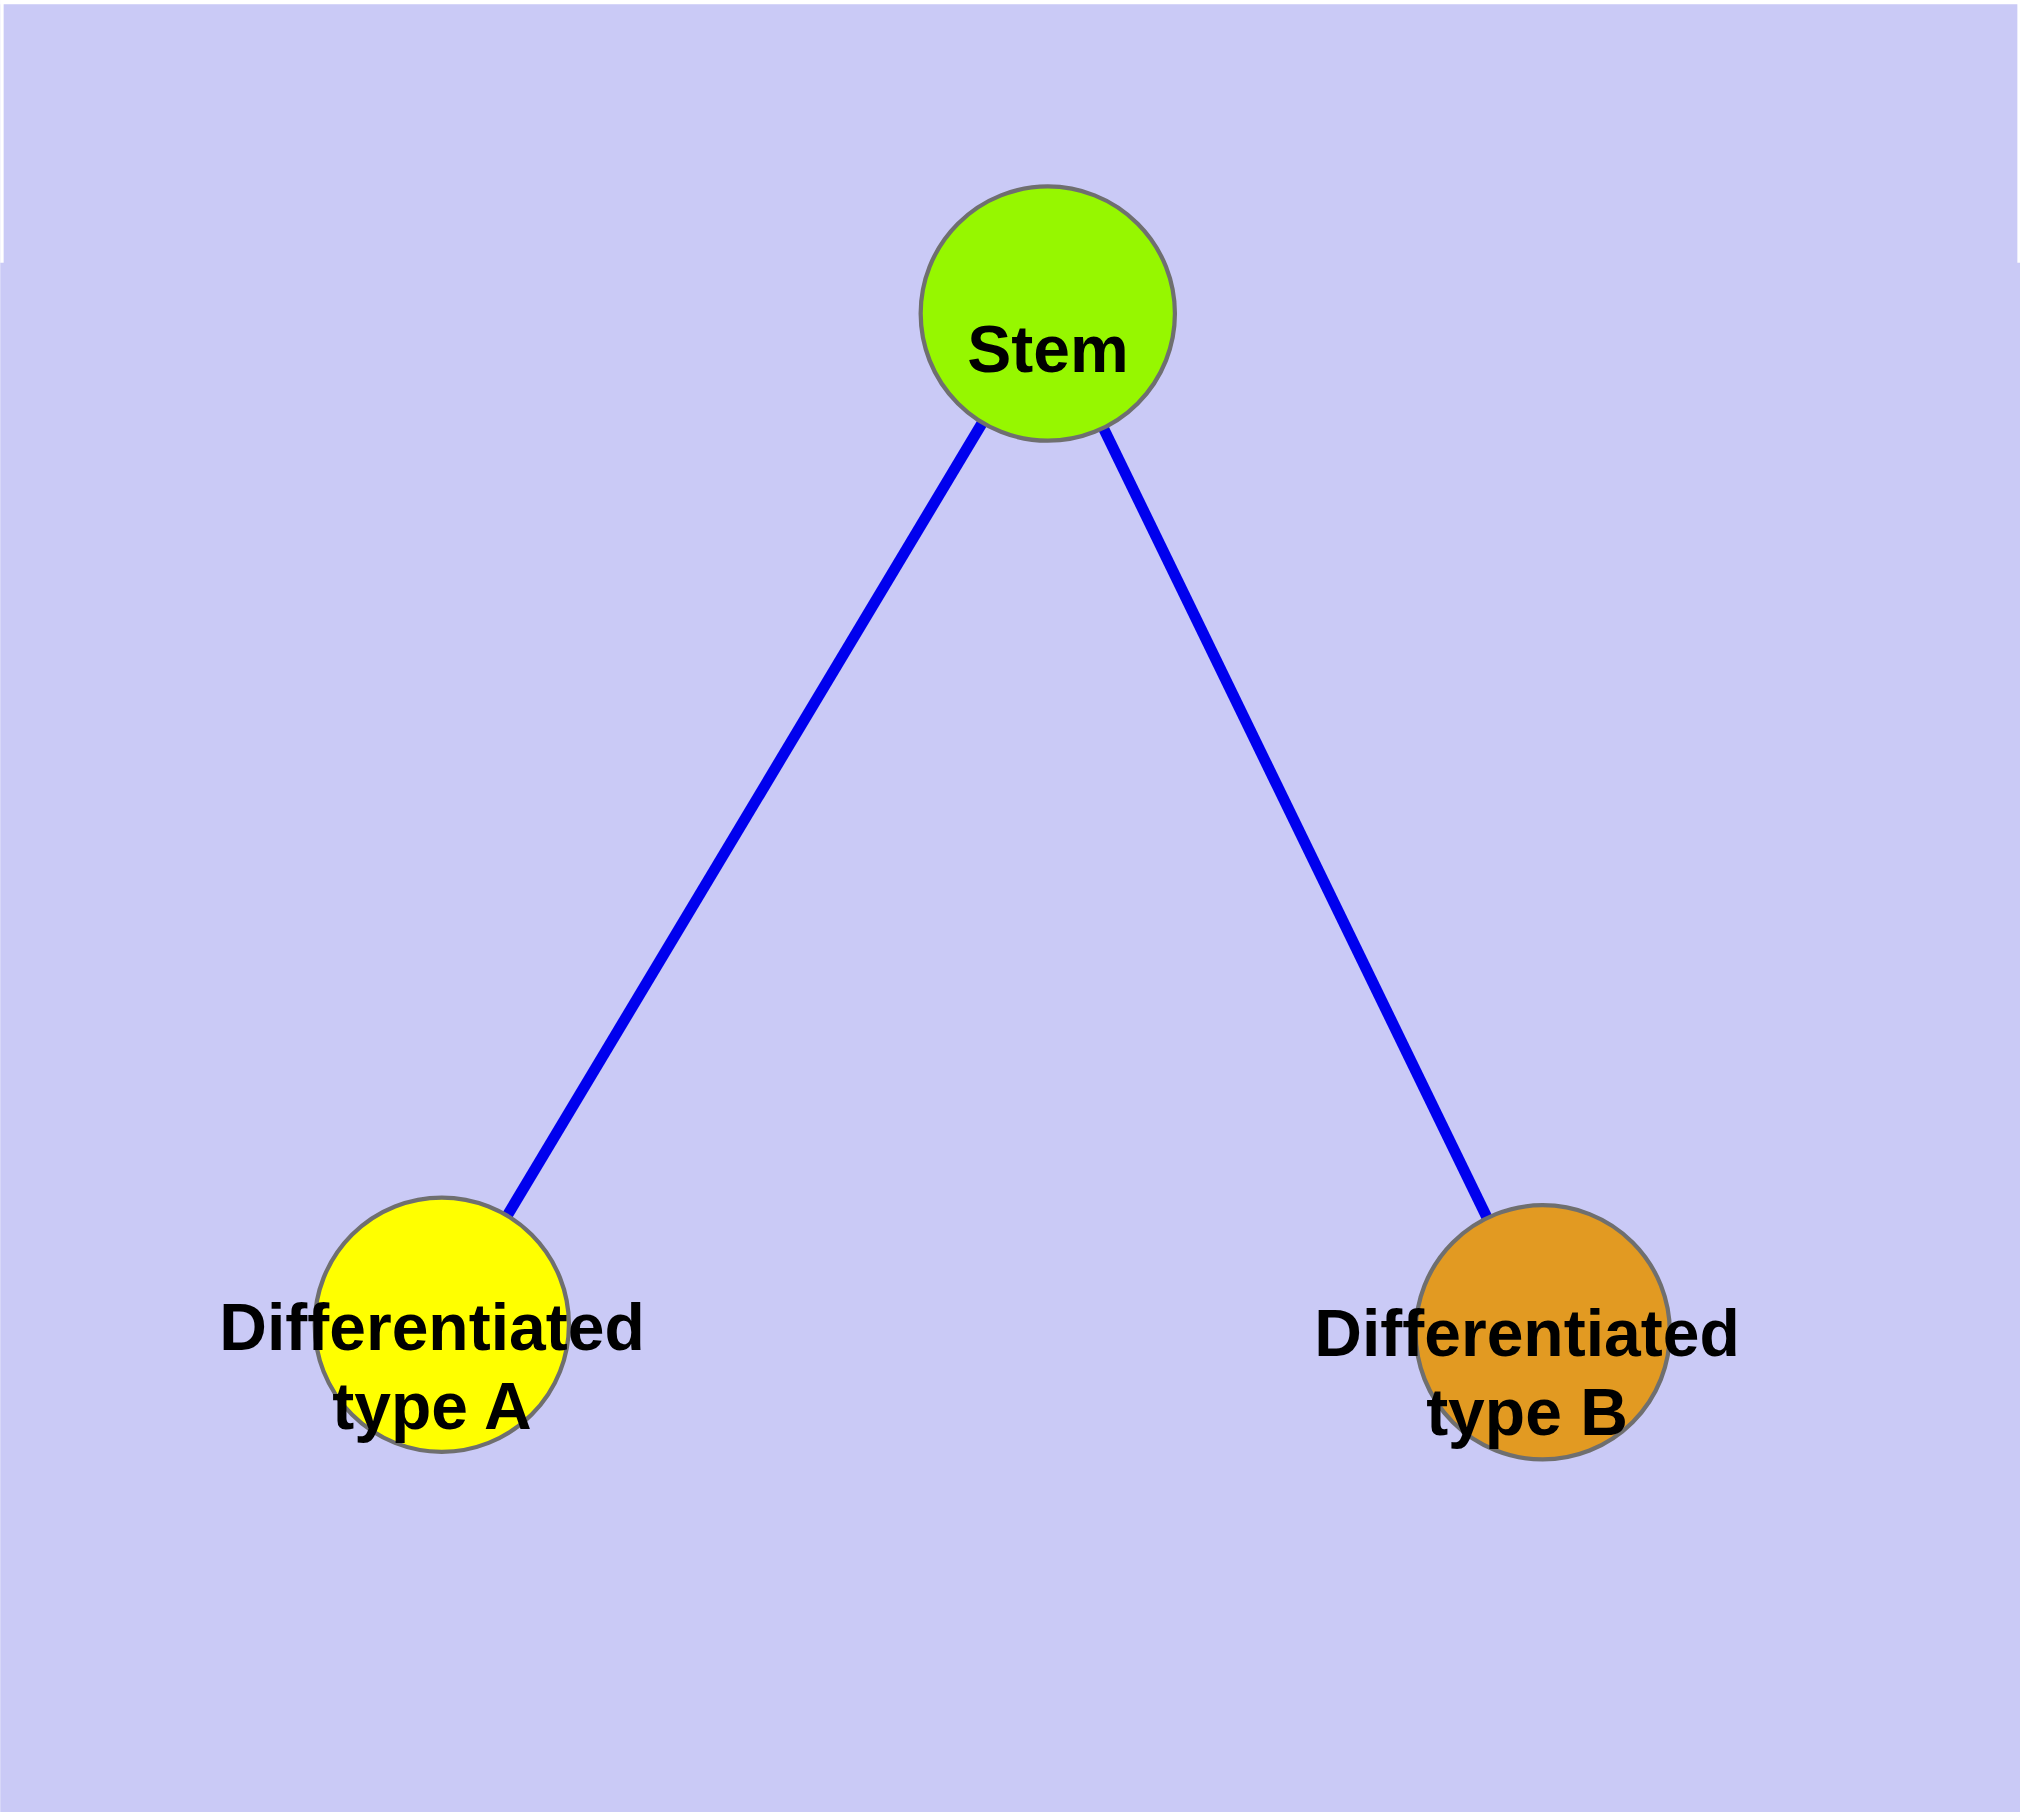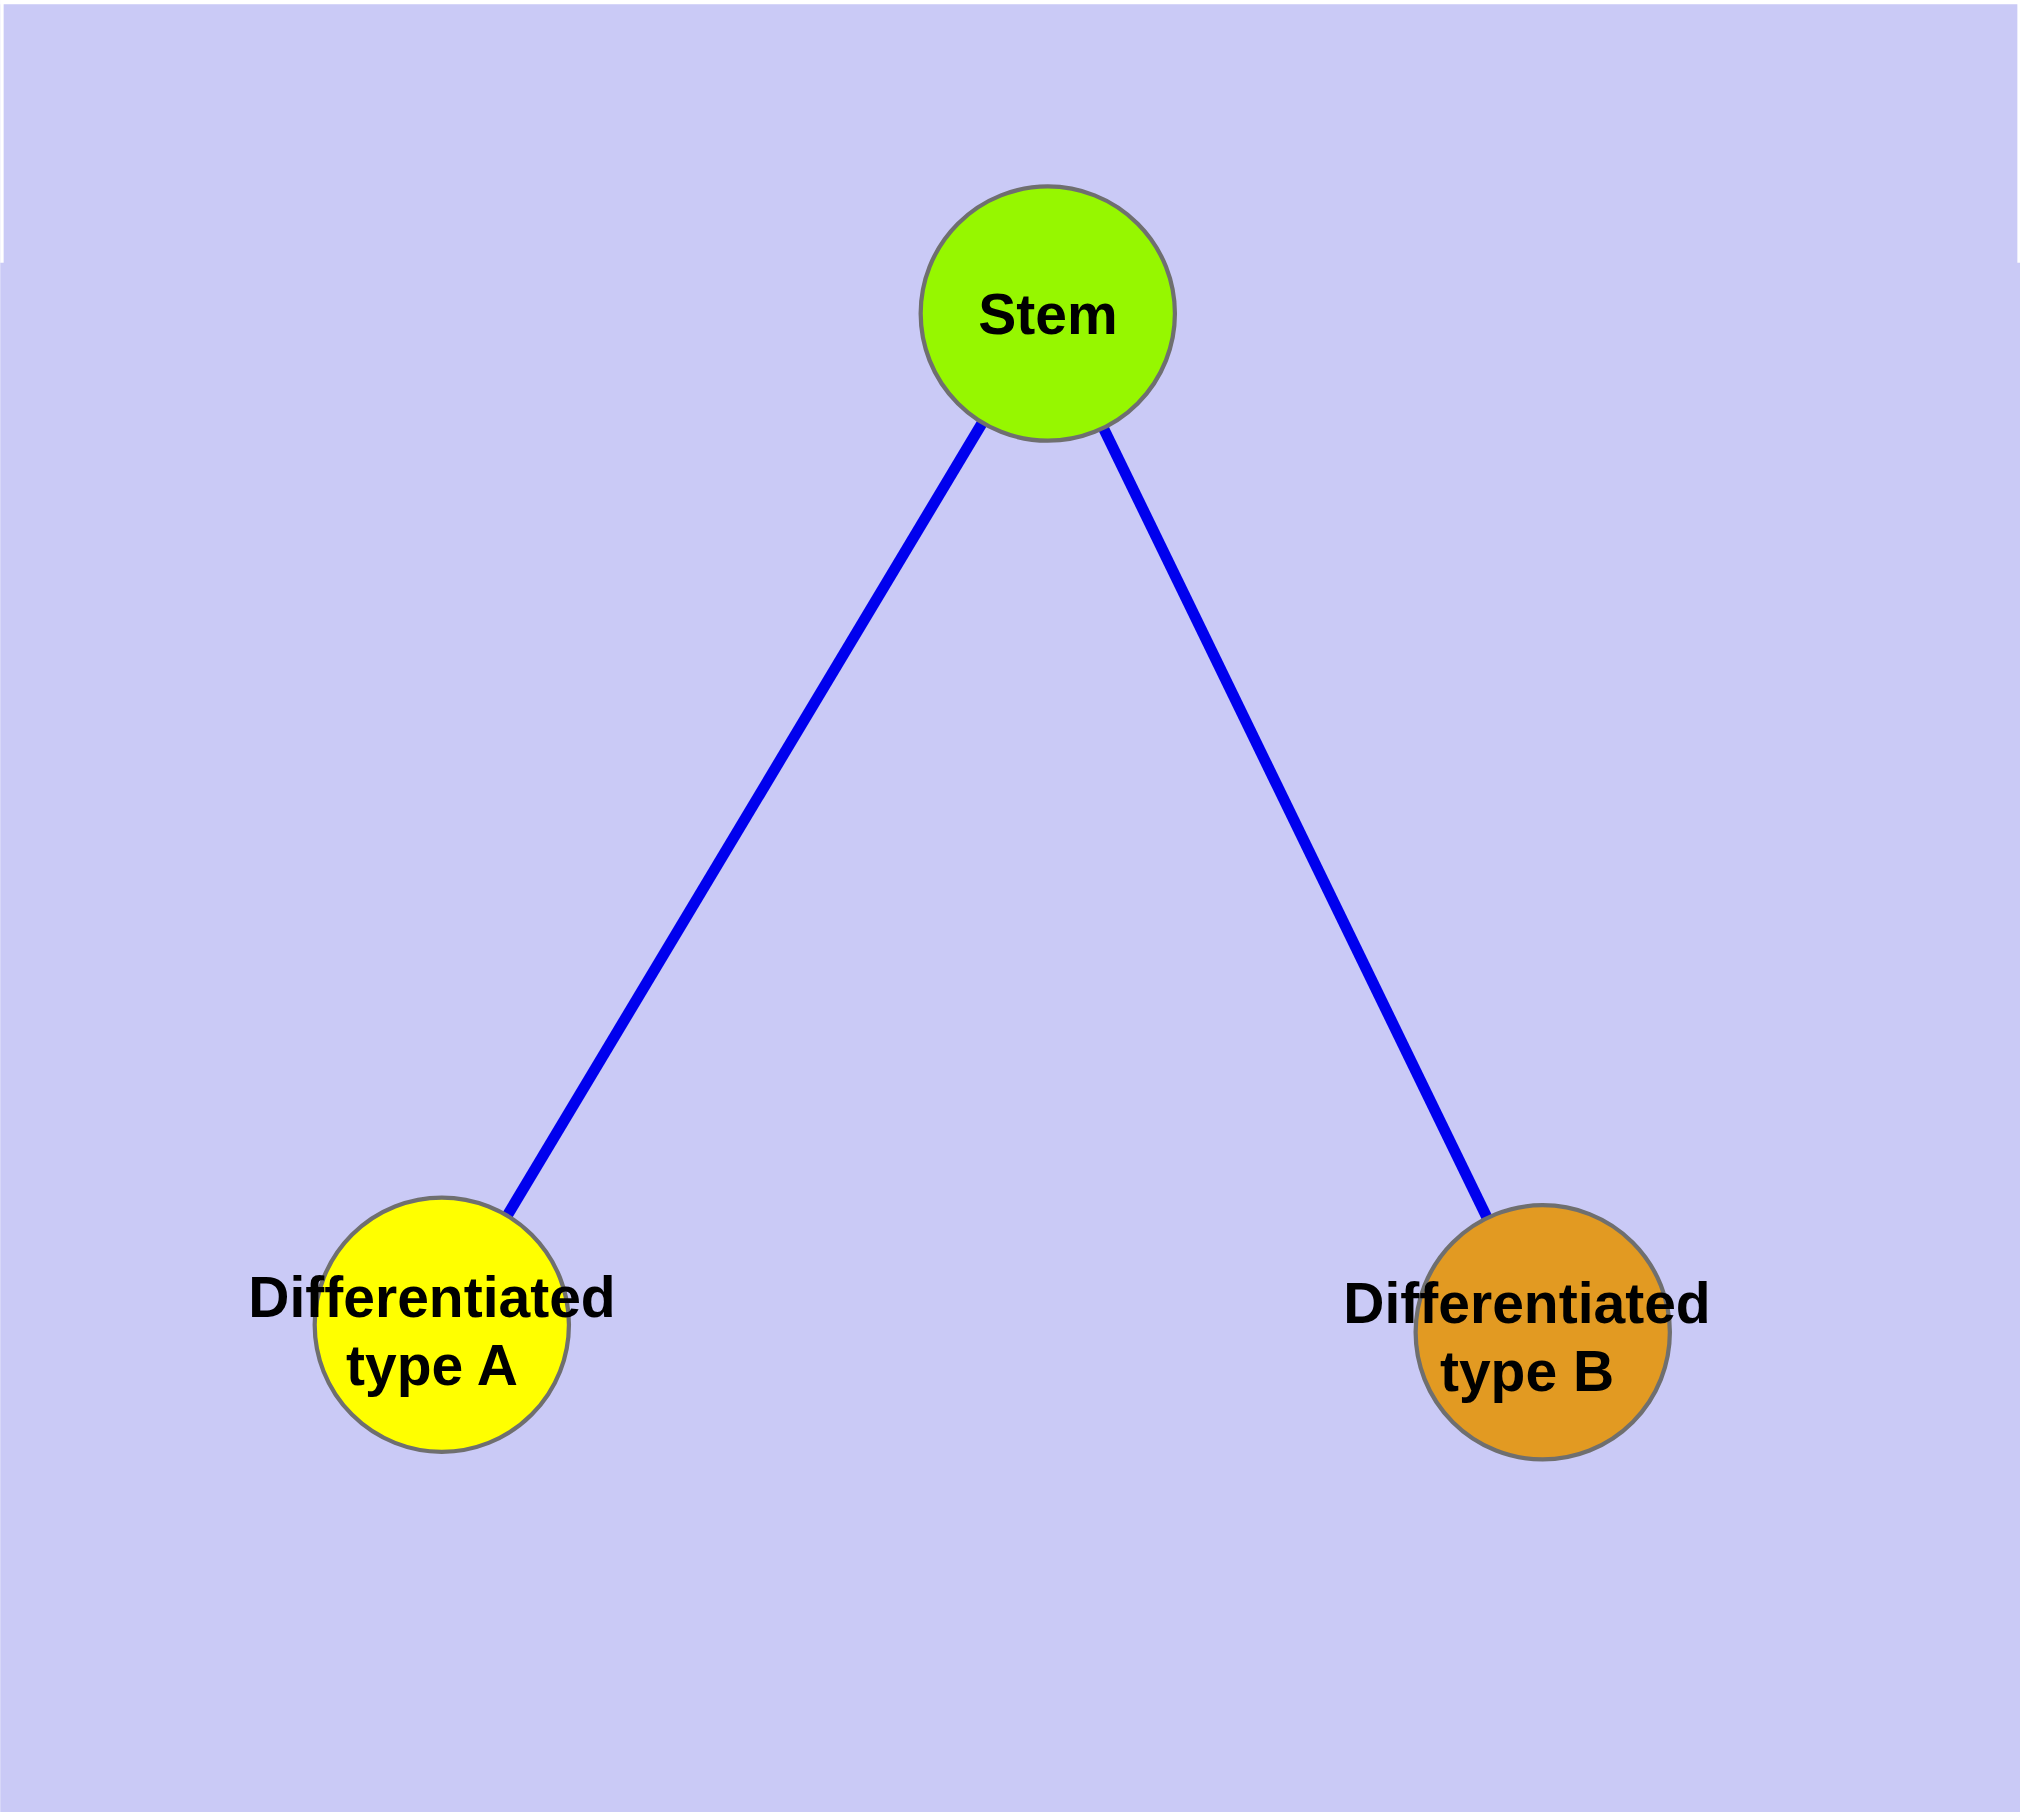--- a/index.html
+++ b/index.html
@@ -17,27 +17,28 @@
     left: 0;
     top: 0;
     width: 100%;
     height: 100%;
     display: block;
   }
   .node-label {
     position: absolute;
     transform: translate(-50%, -50%);
     font-weight: bold;
-    font-size: 57px;
+    font-size: 66px;
     line-height: 1.2;
     color: #000000;
     text-align: center;
     white-space: pre-line;
     letter-spacing: 0px;
     pointer-events: none;
+    margin-top: 36px;
   }
 </style>
 </head>
 <body>
 
 <div class="stage">
 
   <svg viewBox="0 0 2384 2138" xmlns="http://www.w3.org/2000/svg">
 
     <rect x="0" y="0" width="2384" height="2138" fill="#CACAF6"></rect>

